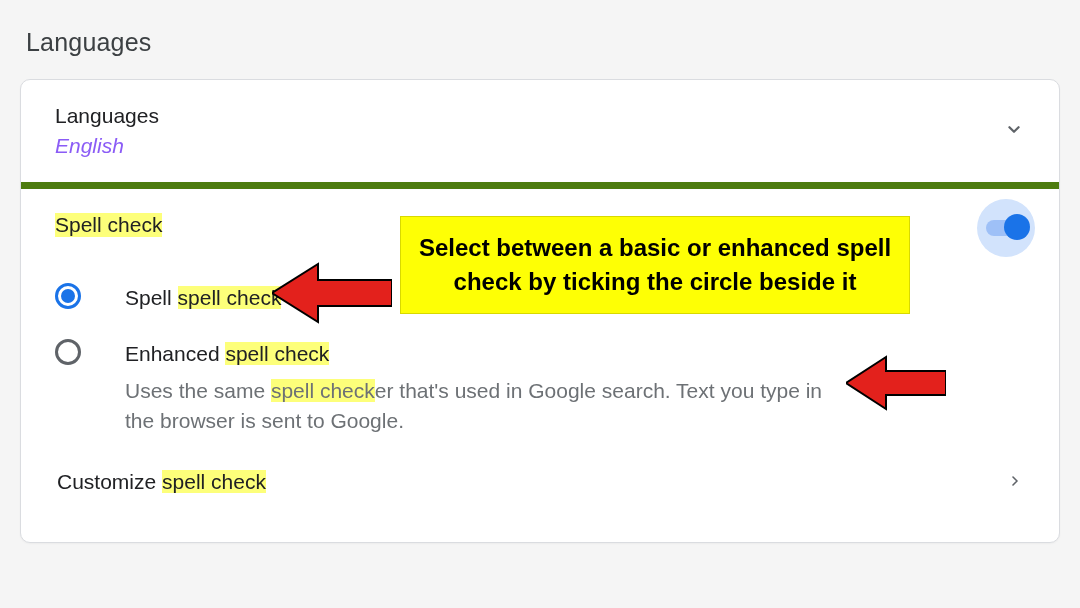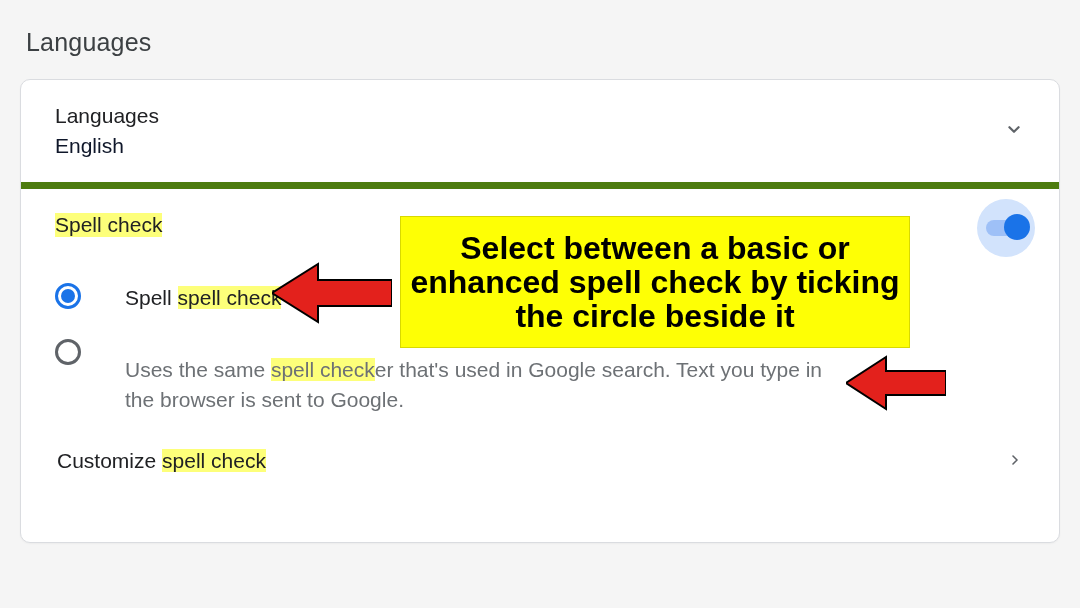--- a/index.html
+++ b/index.html
@@ -45,22 +45,23 @@
   }
   .row-header .chev {
     color: #5f6368;
   }
   .lang-title {
     font-size: 21px;
     color: #202124;
   }
   .lang-sub {
     font-size: 21px;
-    color: #0f172a;
+    color: #8b5cf6;
     margin-top: 6px;
+    font-style: italic;
   }
 
   
   .spell-row {
     padding: 24px 34px 30px 34px;
     border-top: 7px solid #4d7c0f;
     position: relative;
     min-height: 360px;
   }
   .spell-header {
@@ -143,21 +144,21 @@
     background: #1a73e8;
     border-radius: 50%;
   }
   .radio-text {
     font-size: 21px;
     line-height: 30px;
     color: #202124;
   }
   .radio-desc {
     color: #6d7175;
-    margin-top: 16px;
+    margin-top: 7px;
     max-width: 720px;
   }
 
   
   .custom-row {
     display: flex;
     justify-content: space-between;
     align-items: center;
     padding: 8px 2px 4px 2px;
     font-size: 21px;
@@ -170,21 +171,21 @@
   
   .callout {
     position: absolute;
     top: 216px;
     left: 400px;
     width: 510px;
     background: #feff05;
     border: 1px solid #d8d900;
     padding: 14px 8px;
     font-weight: 700;
-    font-size: 32px;
+    font-size: 24px;
     line-height: 34px;
     color: #000;
     text-align: center;
     z-index: 20;
   }
 
   
   .arrow {
     position: absolute;
     z-index: 25;
@@ -232,20 +233,23 @@
         <div class="radio-item">
           <div class="radio checked"></div>
           <div class="radio-text">
             <span>Spell </span><span class="hl">spell check</span>
           </div>
         </div>
 
         <div class="radio-item">
           <div class="radio"></div>
           <div>
+            <div class="radio-text">
+              <span>Enhanced </span><span class="hl">spell check</span>
+            </div>
             <div class="radio-text radio-desc">
               <span>Uses the same </span><span class="hl">spell check</span><span>er that's used in Google search. Text you type in the browser is sent to Google.</span>
             </div>
           </div>
         </div>
 
       </div>
 
       <div class="custom-row">
         <div>

